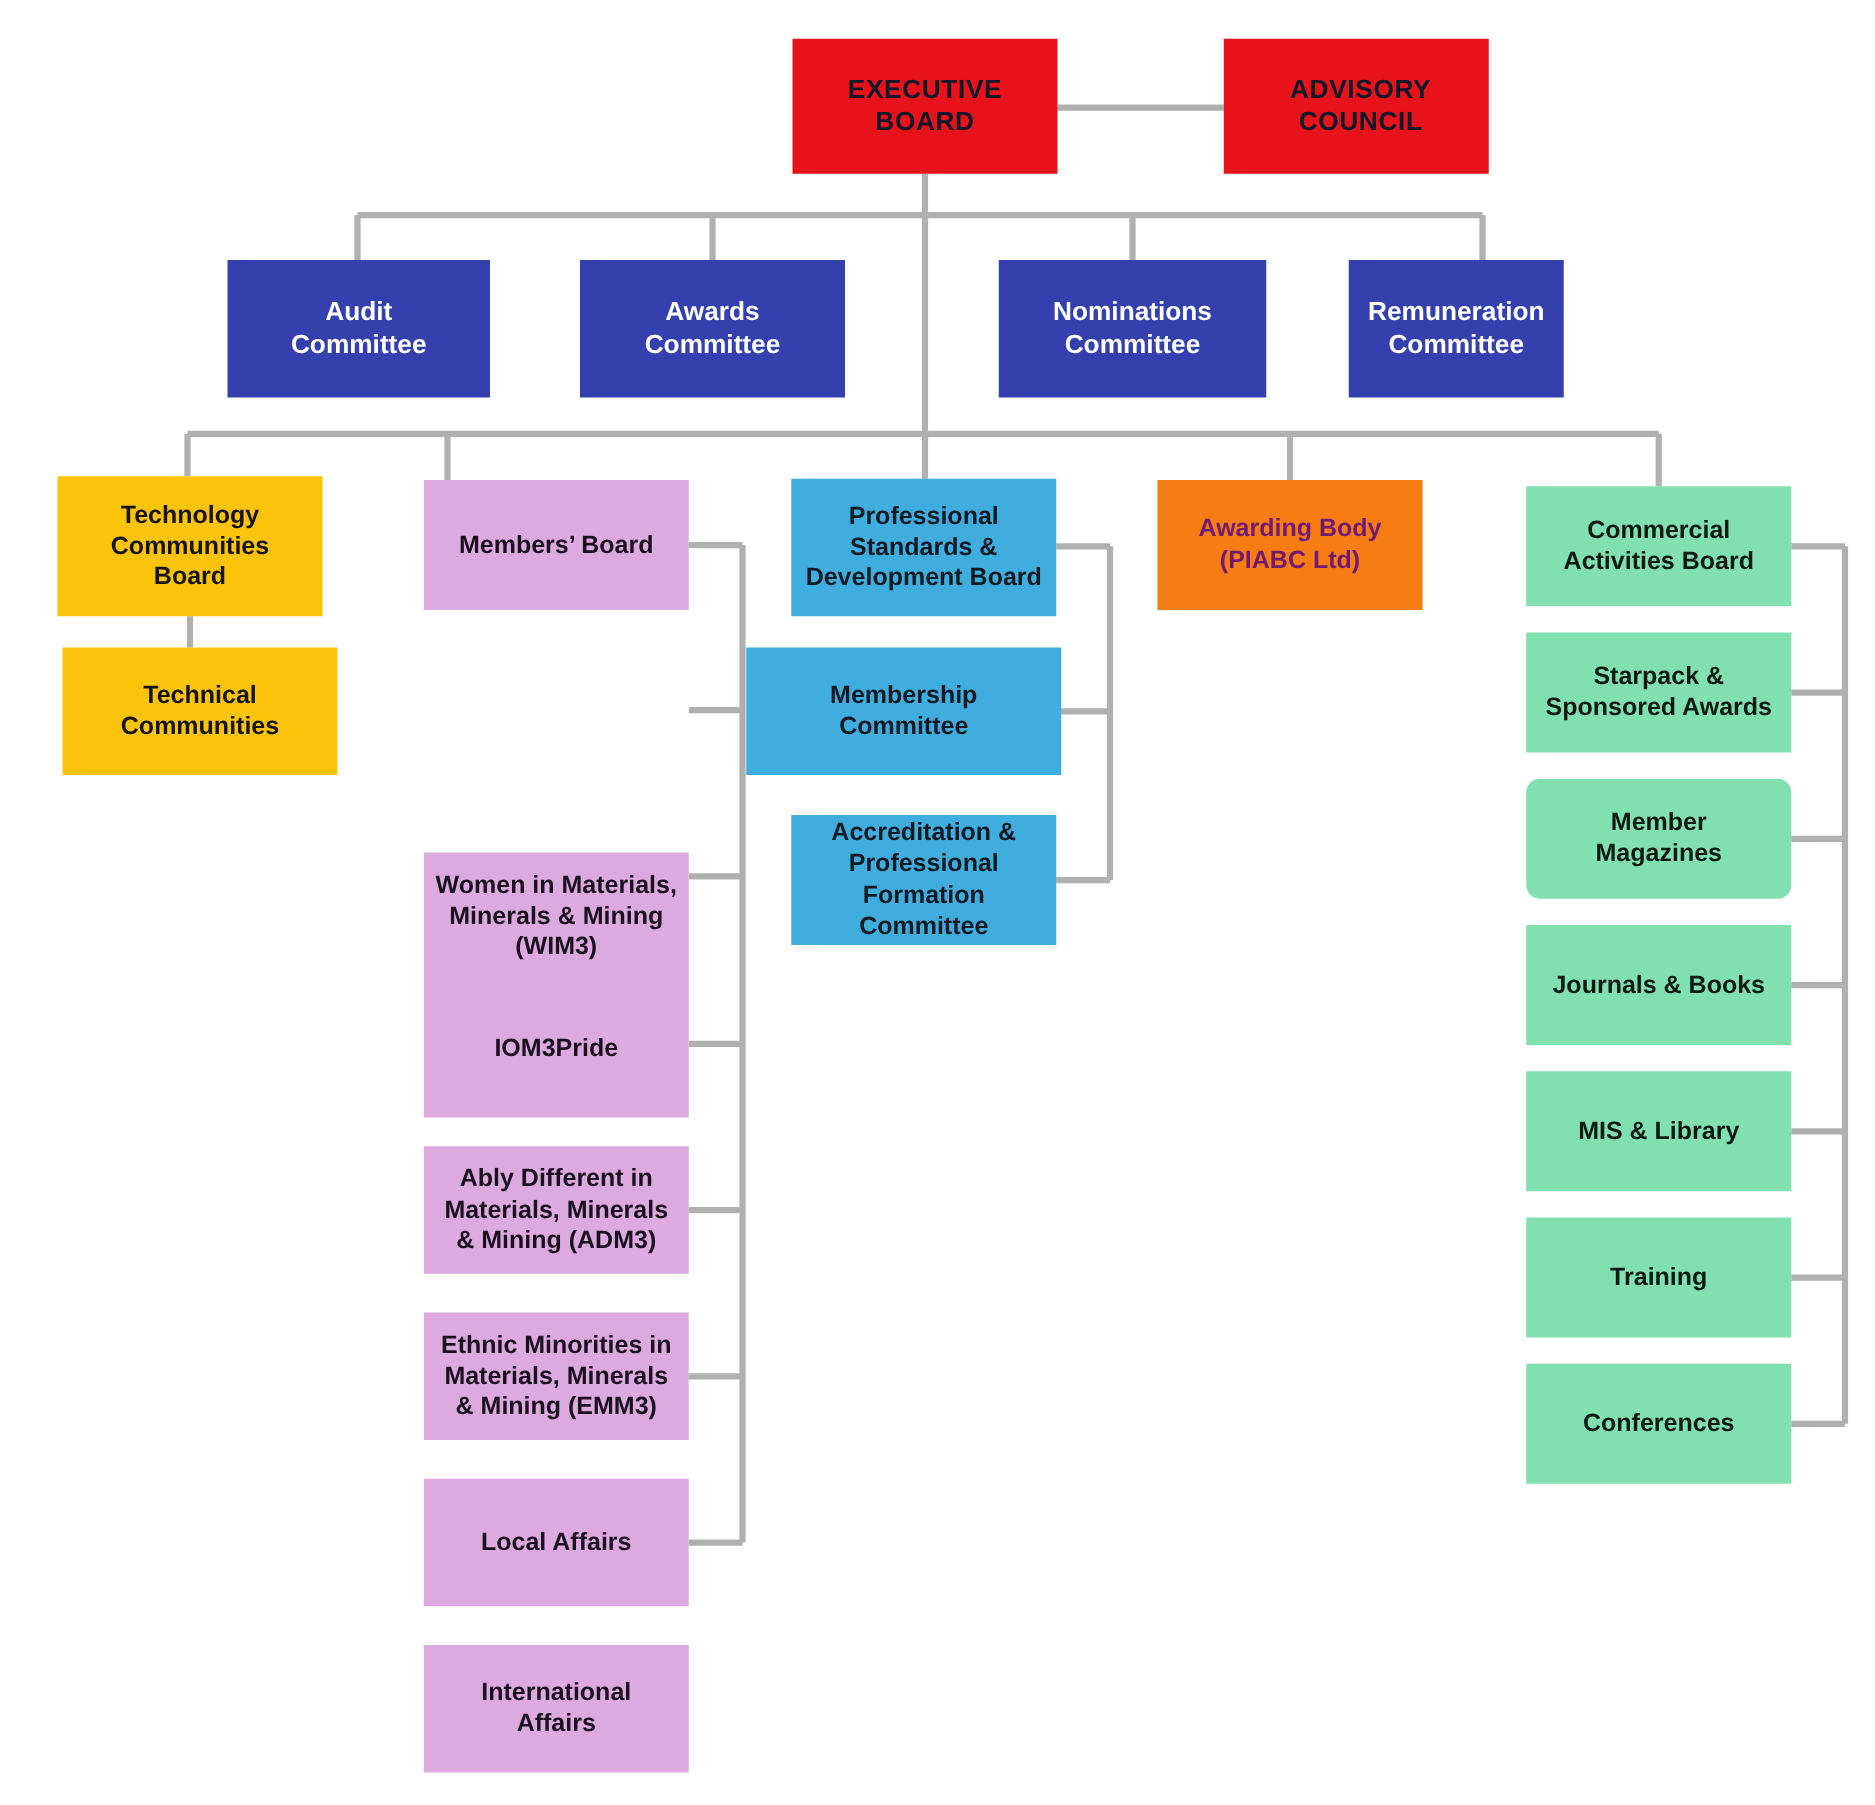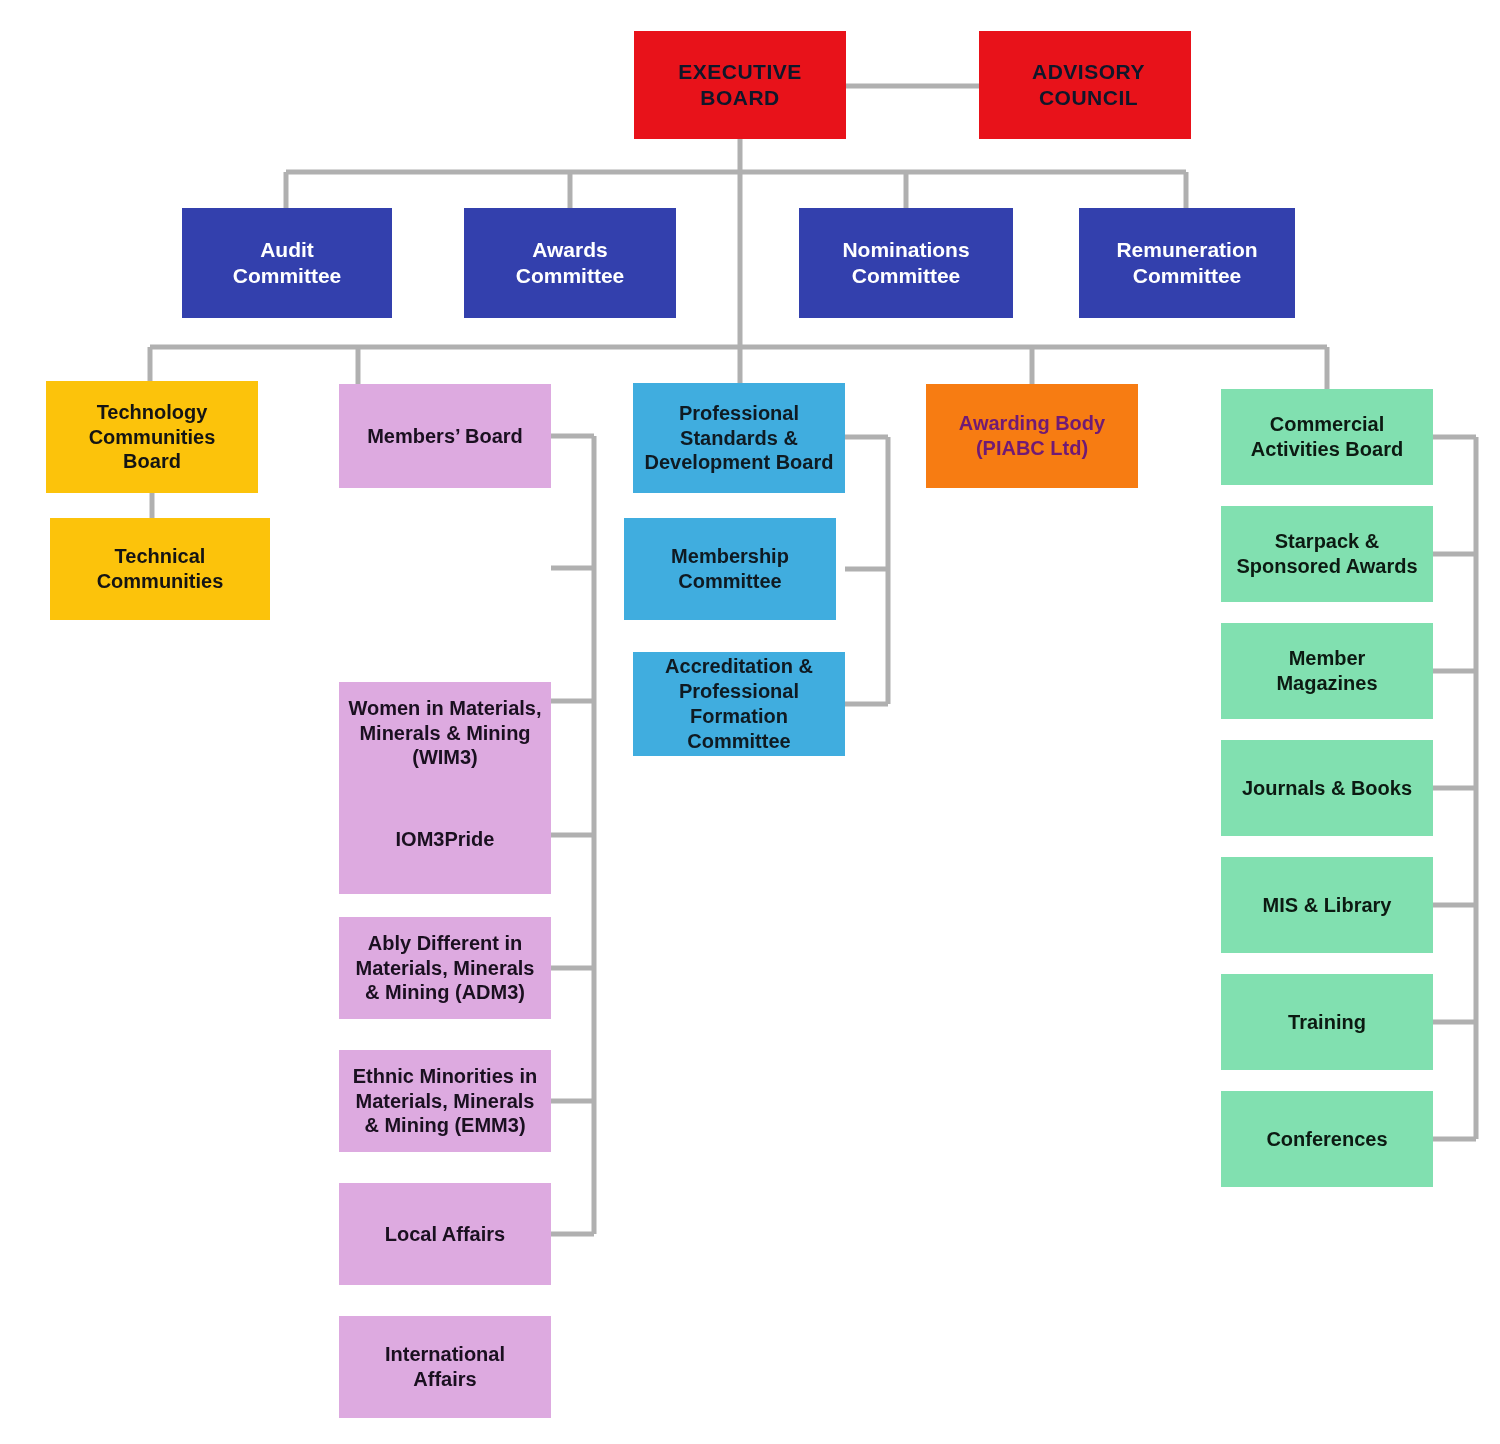--- a/index.html
+++ b/index.html
@@ -140,21 +140,21 @@
 Committee</span>
     </div>
     <div class="node cat-committee" style="left: 464px; top: 208px; width: 212px; height: 110px;">
       <span class="node-label">Awards
 Committee</span>
     </div>
     <div class="node cat-committee" style="left: 799px; top: 208px; width: 214px; height: 110px;">
       <span class="node-label">Nominations
 Committee</span>
     </div>
-    <div class="node cat-committee" style="left: 1079px; top: 208px; width: 216px; height: 110px;">
+    <div class="node cat-committee" style="left: 1079px; top: 208px; width: 172px; height: 110px;">
       <span class="node-label">Remuneration
 Committee</span>
     </div>
     <div class="node cat-tech" style="left: 46px; top: 381px; width: 212px; height: 112px;">
       <span class="node-label">Technology
 Communities
 Board</span>
     </div>
     <div class="node cat-tech" style="left: 50px; top: 518px; width: 220px; height: 102px;">
       <span class="node-label">Technical
@@ -186,42 +186,42 @@
     </div>
     <div class="node cat-members" style="left: 339px; top: 1316px; width: 212px; height: 102px;">
       <span class="node-label">International
 Affairs</span>
     </div>
     <div class="node cat-prof" style="left: 633px; top: 383px; width: 212px; height: 110px;">
       <span class="node-label">Professional
 Standards &amp;
 Development Board</span>
     </div>
-    <div class="node cat-prof" style="left: 624px; top: 518px; width: 212px; height: 102px; justify-content: center;">
+    <div class="node cat-prof" style="left: 597px; top: 518px; width: 252px; height: 102px; justify-content: center;">
       <span class="node-label">Membership
 Committee</span>
     </div>
     <div class="node cat-prof" style="left: 633px; top: 652px; width: 212px; height: 104px;">
       <span class="node-label">Accreditation &amp;
 Professional
 Formation Committee</span>
     </div>
     <div class="node cat-awarding" style="left: 926px; top: 384px; width: 212px; height: 104px;">
       <span class="node-label">Awarding Body
 (PIABC Ltd)</span>
     </div>
     <div class="node cat-commercial" style="left: 1221px; top: 389px; width: 212px; height: 96px;">
       <span class="node-label">Commercial
 Activities Board</span>
     </div>
     <div class="node cat-commercial" style="left: 1221px; top: 506px; width: 212px; height: 96px;">
       <span class="node-label">Starpack &amp;
 Sponsored Awards</span>
     </div>
-    <div class="node cat-commercial" style="left: 1221px; top: 623px; width: 212px; height: 96px;">
+    <div class="node cat-commercial" style="left: 1221px; top: 623px; width: 212px; height: 96px; border-radius: 11px;">
       <span class="node-label">Member
 Magazines</span>
     </div>
     <div class="node cat-commercial" style="left: 1221px; top: 740px; width: 212px; height: 96px;">
       <span class="node-label">Journals &amp; Books</span>
     </div>
     <div class="node cat-commercial" style="left: 1221px; top: 857px; width: 212px; height: 96px;">
       <span class="node-label">MIS &amp; Library</span>
     </div>
     <div class="node cat-commercial" style="left: 1221px; top: 974px; width: 212px; height: 96px;">

